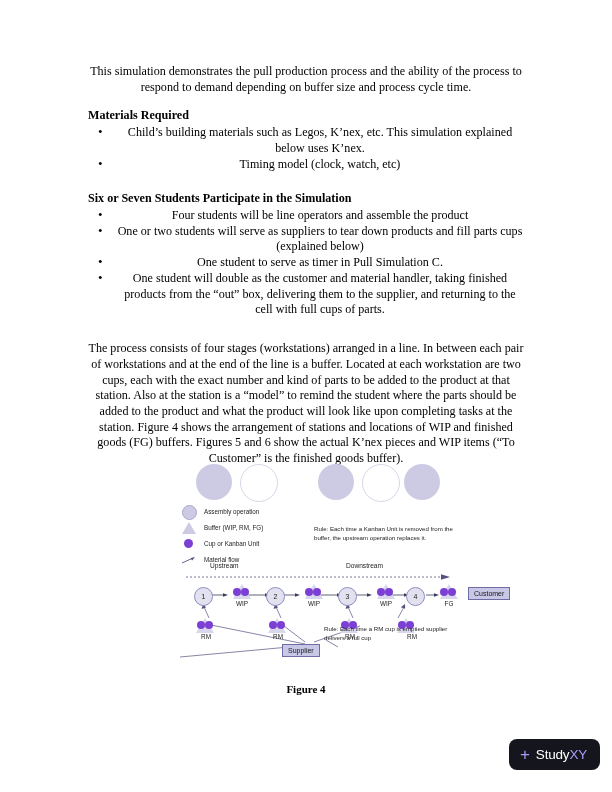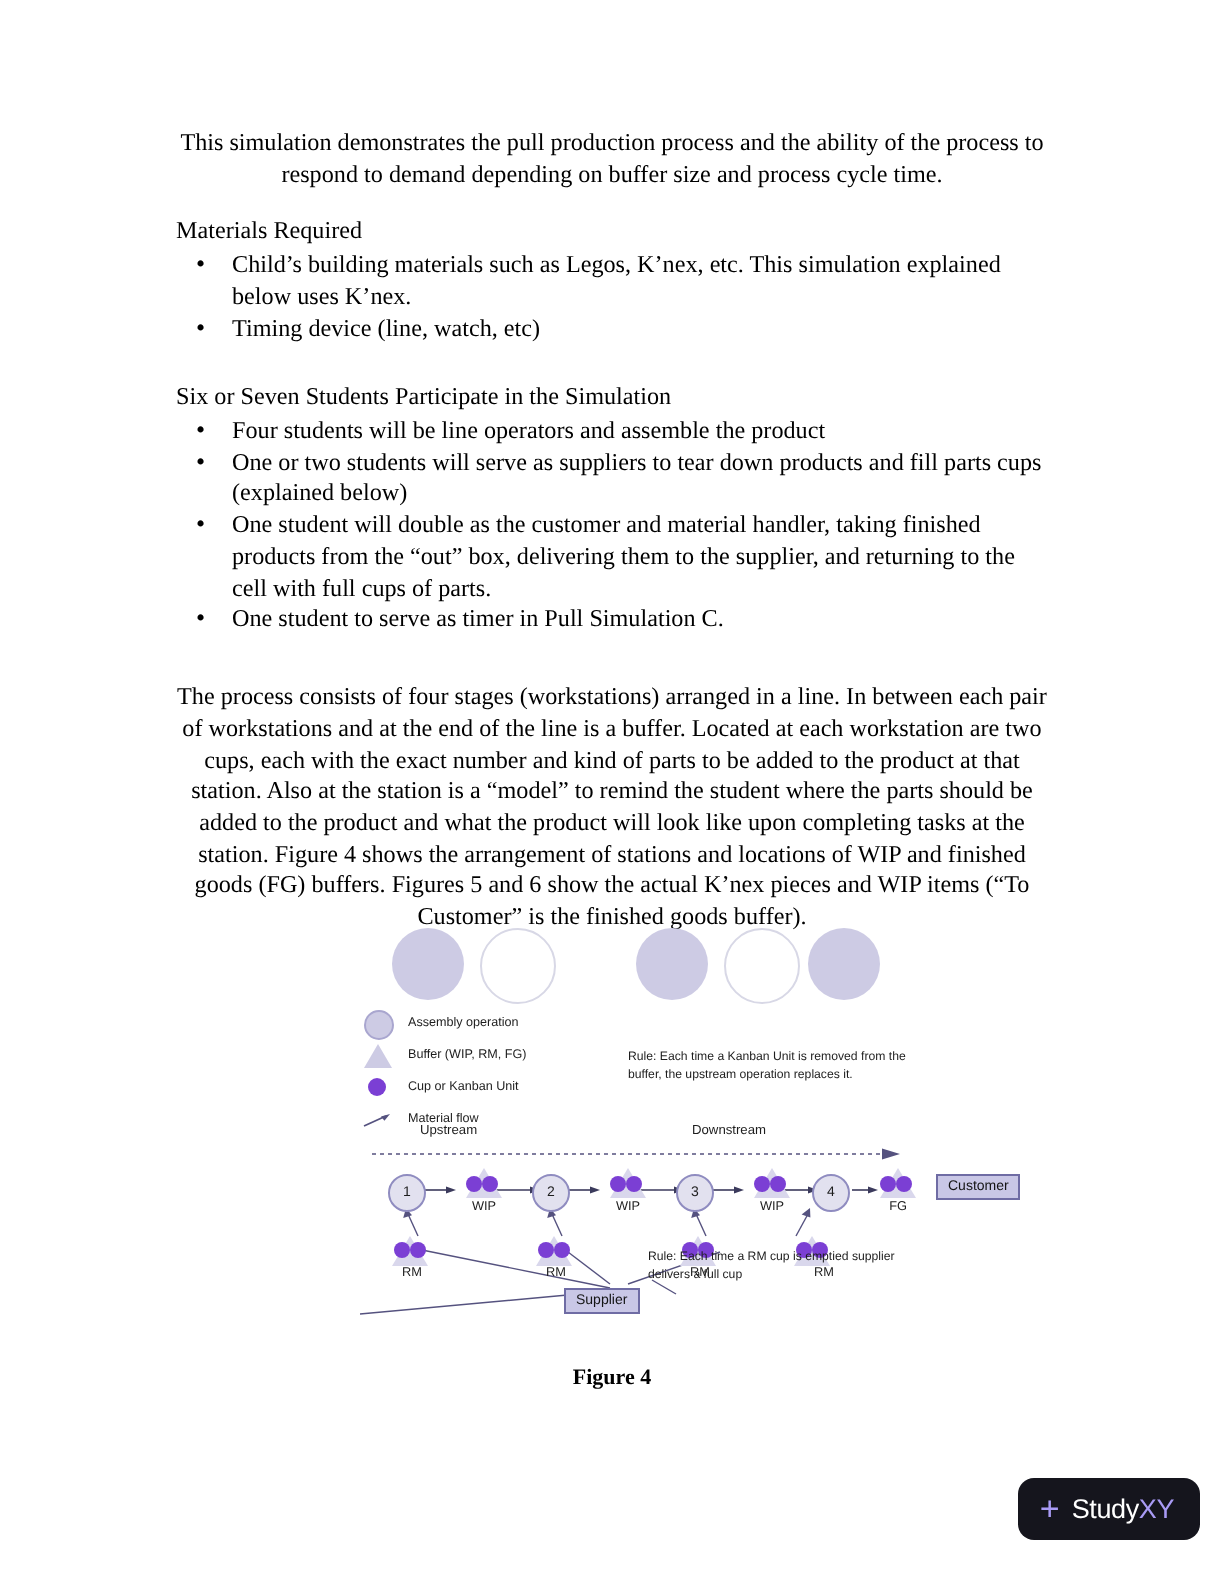--- a/index.html
+++ b/index.html
@@ -32,28 +32,29 @@
     font-weight: normal;
   }
   p.para {
     font-size: 12.1px;
     line-height: 1.30;
     margin: 0 0 13px 0;
     text-align: center;
   }
   h2.section-head {
     font-size: 12.1px;
-    font-weight: normal;
+    font-weight: bold;
     line-height: 1.30;
     margin: 0 0 1px 0;
   }
   ul.bullets {
     list-style: none;
     margin: 0 0 13px 0;
     padding: 0;
+    text-align: center;
   }
   ul.bullets li {
     font-size: 12.1px;
     line-height: 1.30;
     position: relative;
     padding-left: 28px;
     margin-bottom: 0px;
   }
   ul.bullets li::before {
     content: "\2022";
@@ -257,31 +258,31 @@
 <div id="page">
 
   <div class="doc-body">
 
 
     <p class="para">This simulation demonstrates the pull production process and the ability of the process to respond to demand depending on buffer size and process cycle time.</p>
 
     <h2 class="section-head">Materials Required</h2>
     <ul class="bullets">
       <li>Child’s building materials such as Legos, K’nex, etc.  This simulation explained below uses K’nex.</li>
-      <li>Timing device (line, watch, etc)</li>
+      <li>Timing model (clock, watch, etc)</li>
     </ul>
 
     <div class="spacer-6"></div>
 
     <h2 class="section-head">Six or Seven Students Participate in the Simulation</h2>
     <ul class="bullets">
       <li>Four students will be line operators and assemble the product</li>
       <li>One or two students will serve as suppliers to tear down products and fill parts cups (explained below)</li>
+      <li>One student to serve as timer in Pull Simulation C.</li>
       <li>One student will double as the customer and material handler, taking finished products from the “out” box, delivering them to the supplier, and returning to the cell with full cups of parts.</li>
-      <li>One student to serve as timer in Pull Simulation C.</li>
     </ul>
 
     <div class="spacer-10"></div>
 
     <p class="para">The process consists of four stages (workstations) arranged in a line.   In between each pair of workstations and at the end of the line is a buffer.   Located at each workstation are two cups, each with the exact number and kind of parts to be added to the product at that station.  Also at the station is a “model” to remind the student where the parts should be added to the product and what the product will look like upon completing tasks at the station.  Figure 4 shows the arrangement of stations and locations of WIP and finished goods (FG) buffers.   Figures 5 and 6 show the actual K’nex pieces and WIP items (“To Customer” is the finished goods buffer).</p>
   </div>
 
   <div id="figure">
 
     <div class="fig-circle circ-fill" style="left:18px; top:2px; width:36px; height:36px;"></div>

